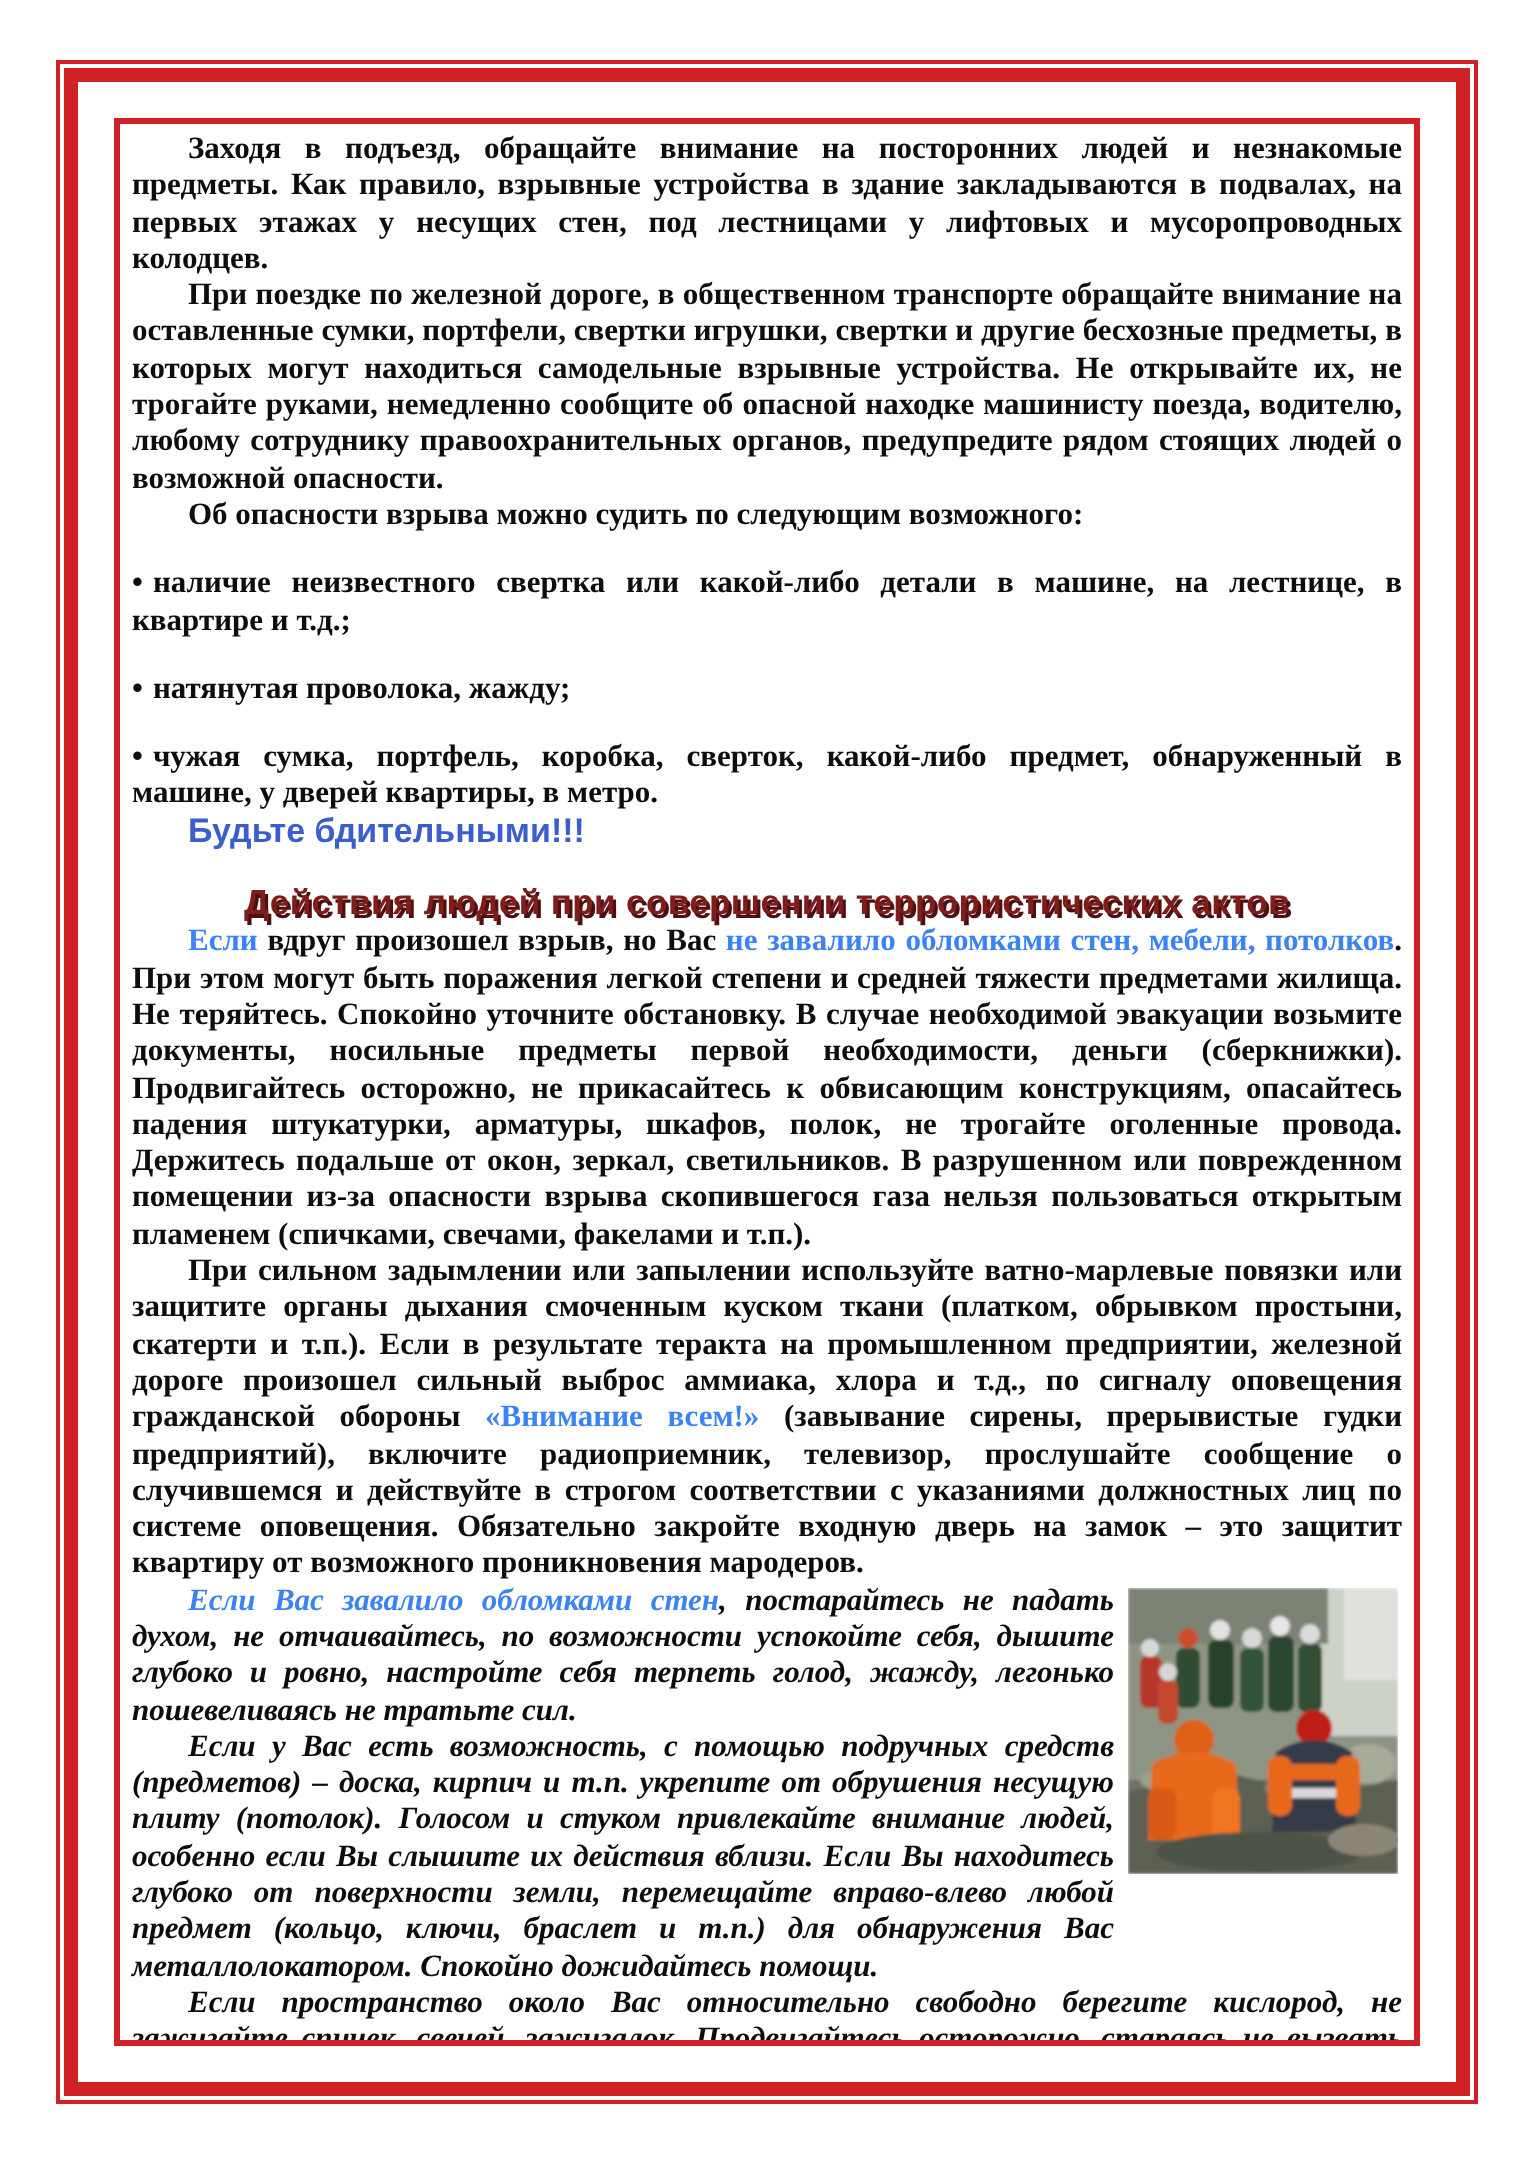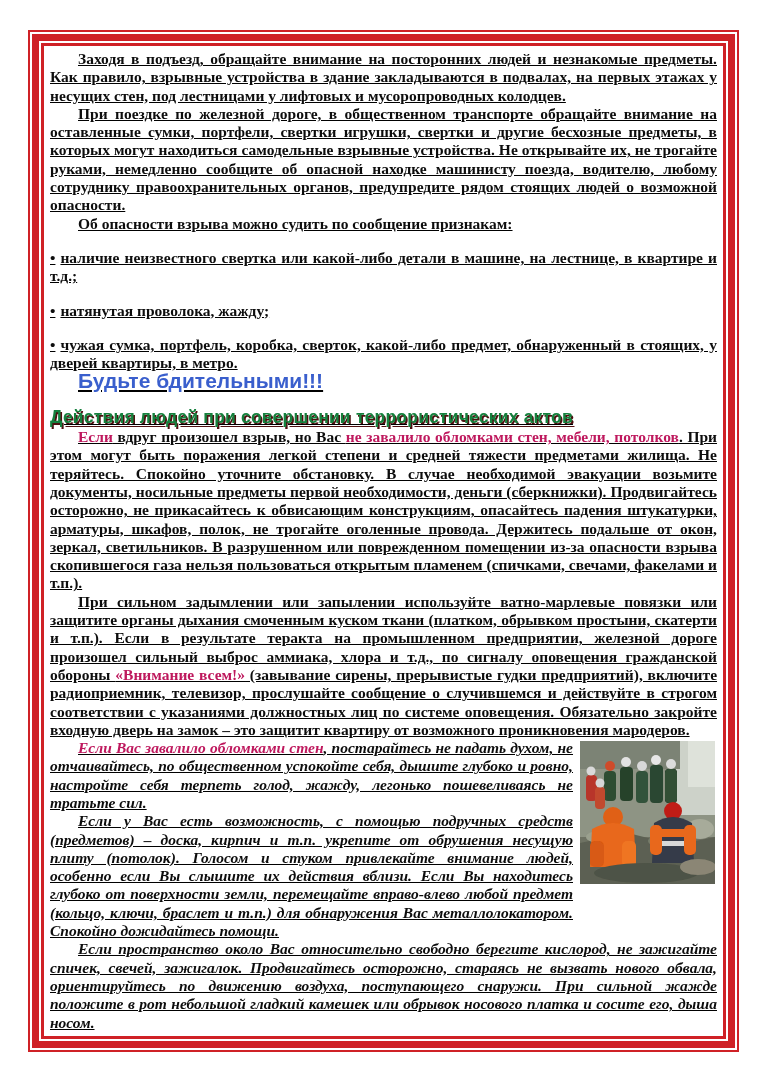--- a/index.html
+++ b/index.html
@@ -4,52 +4,52 @@
 <style>
   html, body { margin: 0; padding: 0; }
   body {
     width: 768px; height: 1086px;
     background: #ffffff;
     font-family: "Liberation Serif", "DejaVu Serif", serif;
     overflow: hidden;
   }
   .sheet { position: absolute; left: 28px; top: 30px; width: 711px; height: 1022px; box-sizing: border-box; }
   .frame-outer { width: 100%; height: 100%; box-sizing: border-box; border: 2px solid #cf2126; padding: 2px; }
-  .frame-mid   { width: 100%; height: 100%; box-sizing: border-box; border: 7px solid #cf2126; padding: 2px; text-decoration: underline; }
+  .frame-mid   { width: 100%; height: 100%; box-sizing: border-box; border: 7px solid #cf2126; padding: 18px; }
   .frame-inner { width: 100%; height: 100%; box-sizing: border-box; border: 3px solid #cf2126; padding: 4px 6px; overflow: hidden; }
 
   .content {
     color: #0d0d0d;
     font-weight: bold;
     font-size: 15.5px;
     line-height: 18.3px;
     text-align: justify;
   }
   p { margin: 0; }
   .para { text-indent: 28px; }
   .bullet { text-indent: 0; margin-top: 16px; }
   .bullet .bmark { margin-right: 5px; }
 
-  .blue { color: #be185d; }
+  .blue { color: #3b82f6; }
   .warning {
     text-indent: 28px;
     color: #3a5fcd;
     font-family: "Liberation Sans", "DejaVu Sans", sans-serif;
-    font-size: 21px;
+    font-size: 17px;
     text-align: left;
   }
   .heading {
     margin: 17px 0 2px 0;
     font-family: "Liberation Sans", "DejaVu Sans", sans-serif;
     font-weight: bold;
     font-size: 17.5px;
     letter-spacing: 0.2px;
-    color: #15803d;
+    color: #7f1d1d;
     text-shadow: 1.5px 2px 0 #4d0f10;
-    text-align: left;
+    text-align: center;
   }
   .rubble-section { font-style: italic; }
   .photo-float {
     float: right;
     width: 137px;
     height: 182px;
     margin-left: 7px;
     margin-top: 2px;
   }
   .photo-float svg { display: block; }
@@ -58,25 +58,25 @@
 <body>
 
 <div class="sheet">
   <div class="frame-outer">
     <div class="frame-mid">
       <div class="frame-inner">
         <div class="content">
 
           <p class="para">Заходя  в подъезд, обращайте внимание на посторонних людей и незнакомые предметы. Как правило, взрывные устройства в здание закладываются в подвалах, на первых этажах у несущих стен, под лестницами у лифтовых и мусоропроводных колодцев.</p>
           <p class="para">При поездке по железной дороге, в общественном транспорте обращайте внимание на оставленные сумки, портфели, свертки игрушки, свертки и другие бесхозные предметы, в которых могут находиться самодельные взрывные устройства. Не открывайте их, не трогайте руками, немедленно сообщите об опасной находке машинисту поезда, водителю, любому сотруднику правоохранительных органов, предупредите рядом стоящих людей о возможной опасности.</p>
-          <p class="para">Об  опасности взрыва можно судить по сообщение признакам:</p>
+          <p class="para">Об  опасности взрыва можно судить по следующим возможного:</p>
 
           <div class="bullet"><span class="bmark">•</span><span>наличие неизвестного свертка или какой-либо детали в машине, на лестнице, в квартире и т.д.;</span></div>
           <div class="bullet"><span class="bmark">•</span><span>натянутая проволока, жажду;</span></div>
-          <div class="bullet"><span class="bmark">•</span><span>чужая сумка, портфель, коробка, сверток, какой-либо предмет, обнаруженный в стоящих, у дверей квартиры, в метро.</span></div>
+          <div class="bullet"><span class="bmark">•</span><span>чужая сумка, портфель, коробка, сверток, какой-либо предмет, обнаруженный в машине, у дверей квартиры, в метро.</span></div>
 
           <p class="warning">Будьте бдительными!!!</p>
 
           <h2 class="heading">Действия людей при совершении террористических актов</h2>
 
 
           <p class="para"><span class="blue">Если</span><span> вдруг произошел взрыв, но Вас </span><span class="blue">не завалило обломками  стен, мебели, потолков</span><span>. При этом могут быть поражения легкой степени и средней тяжести предметами жилища. Не теряйтесь. Спокойно уточните обстановку. В случае необходимой эвакуации возьмите документы, носильные предметы первой необходимости, деньги (сберкнижки). Продвигайтесь осторожно, не прикасайтесь к обвисающим конструкциям, опасайтесь падения штукатурки, арматуры, шкафов, полок, не трогайте оголенные провода. Держитесь подальше от окон, зеркал, светильников. В разрушенном или поврежденном помещении из-за опасности взрыва скопившегося газа нельзя пользоваться открытым пламенем (спичками, свечами, факелами и т.п.).</span></p>
 
           <p class="para"><span>При сильном задымлении или  запылении  используйте  ватно-марлевые  повязки  или защитите  органы  дыхания  смоченным  куском  ткани  (платком,  обрывком  простыни, скатерти и т.п.). Если в результате теракта на промышленном предприятии, железной дороге произошел сильный выброс аммиака, хлора и т.д., по сигналу оповещения гражданской обороны </span><span class="blue">«Внимание всем!»</span><span> (завывание сирены, прерывистые гудки предприятий), включите радиоприемник, телевизор, прослушайте сообщение о случившемся и действуйте  в строгом соответствии с указаниями должностных лиц по системе оповещения. Обязательно закройте входную дверь на замок – это защитит квартиру от возможного проникновения мародеров.</span></p>
 
@@ -129,21 +129,21 @@
                     <rect x="72" y="100" width="42" height="5" fill="#d8d8d8"></rect>
                     <rect x="70" y="84" width="12" height="30" rx="5" fill="#e8681c"></rect>
                     <rect x="104" y="84" width="12" height="30" rx="5" fill="#e8681c"></rect>
                   </g>
                   <ellipse cx="66" cy="132" rx="52" ry="10" fill="#4e5246"></ellipse>
                   <ellipse cx="118" cy="126" rx="18" ry="8" fill="#8b8675"></ellipse>
                 </g>
               </svg>
             </div>
 
-            <p class="para"><span class="blue">Если Вас завалило обломками  стен</span><span>, постарайтесь не падать духом, не отчаивайтесь, по общественном успокойте себя, дышите глубоко и ровно, настройте  себя  терпеть  голод,  жажду,  легонько  пошевеливаясь  не тратьте сил.</span></p>
+            <p class="para"><span class="blue">Если Вас завалило обломками  стен</span><span>, постарайтесь не падать духом, не отчаивайтесь, по возможности успокойте себя, дышите глубоко и ровно, настройте  себя  терпеть  голод,  жажду,  легонько  пошевеливаясь  не тратьте сил.</span></p>
             <p class="para">Если  у  Вас  есть  возможность,  с  помощью  подручных  средств (предметов) – доска, кирпич и т.п. укрепите от обрушения несущую плиту (потолок).  Голосом  и стуком  привлекайте внимание  людей,  особенно  если Вы  слышите  их  действия  вблизи.  Если  Вы  находитесь  глубоко  от поверхности  земли,  перемещайте  вправо-влево  любой  предмет  (кольцо, ключи,  браслет  и  т.п.)  для  обнаружения  Вас  металлолокатором.  Спокойно  дожидайтесь помощи.</p>
             <p class="para">Если  пространство  около  Вас  относительно свободно  берегите кислород,  не зажигайте спичек,  свечей,  зажигалок. Продвигайтесь  осторожно,  стараясь  не  вызвать  нового  обвала, ориентируйтесь  по  движению  воздуха,  поступающего  снаружи.  При  сильной  жажде положите в рот небольшой гладкий камешек или обрывок носового платка и сосите его, дыша носом.</p>
           </div>
 
         </div>
       </div>
     </div>
   </div>
 </div>
 

